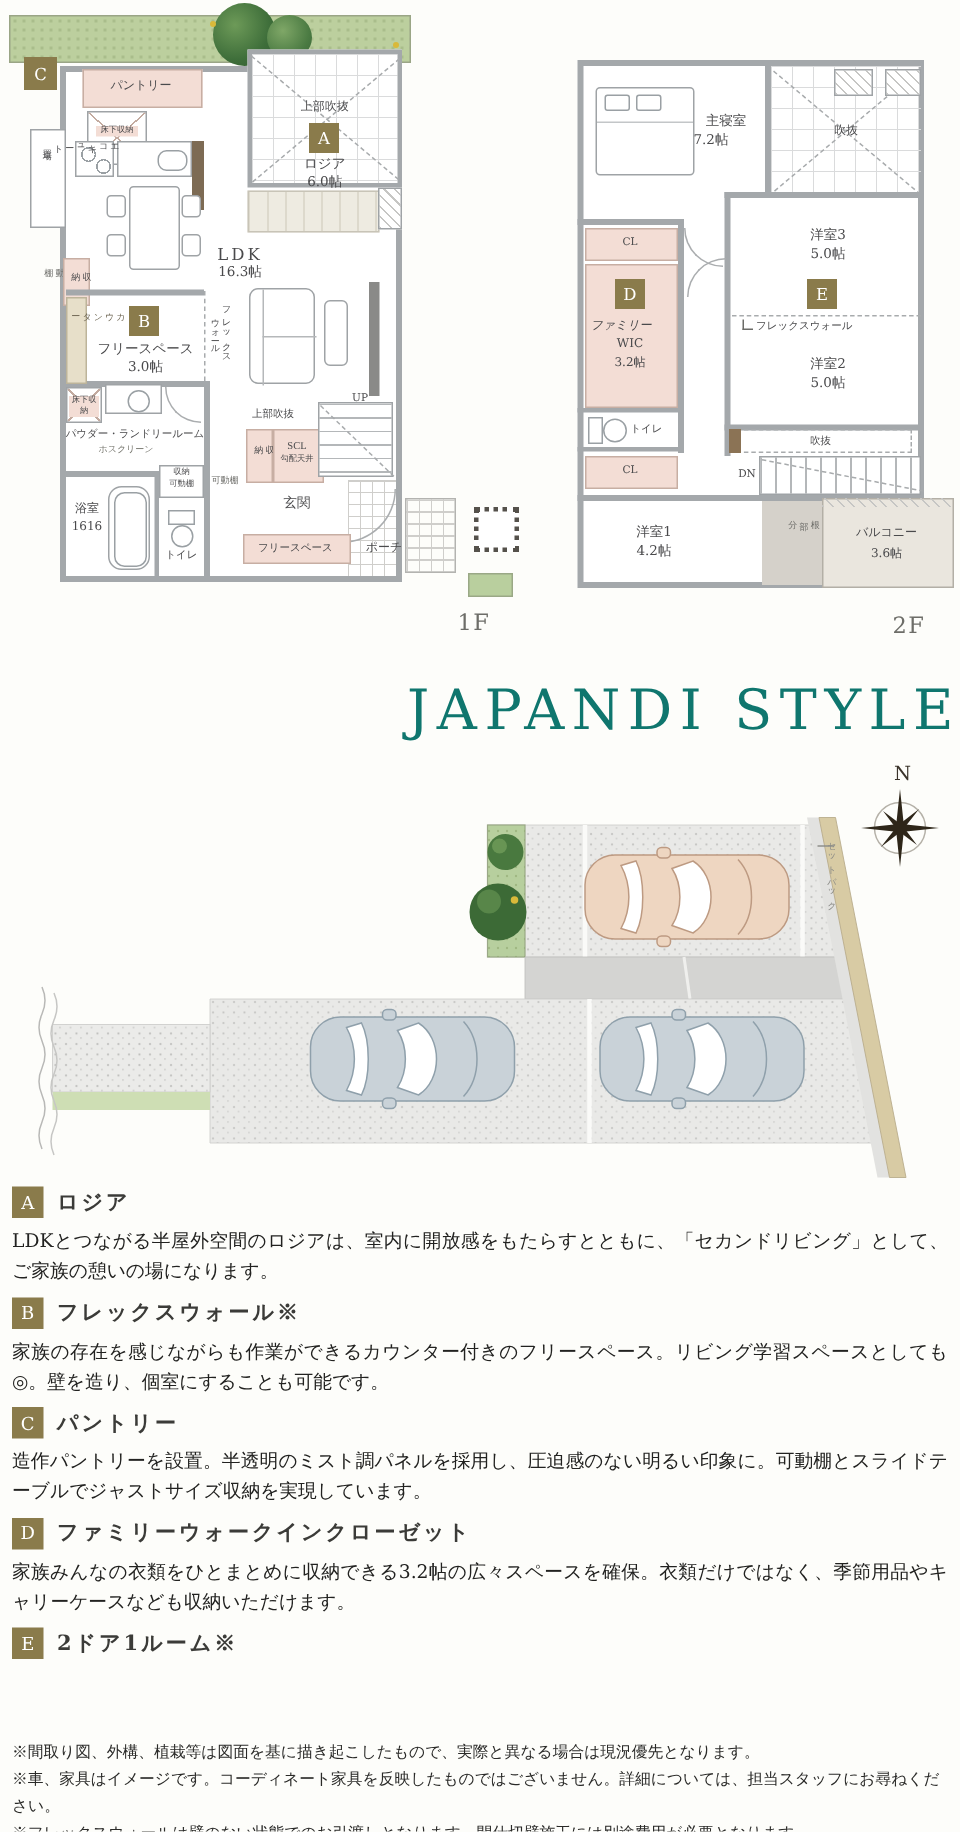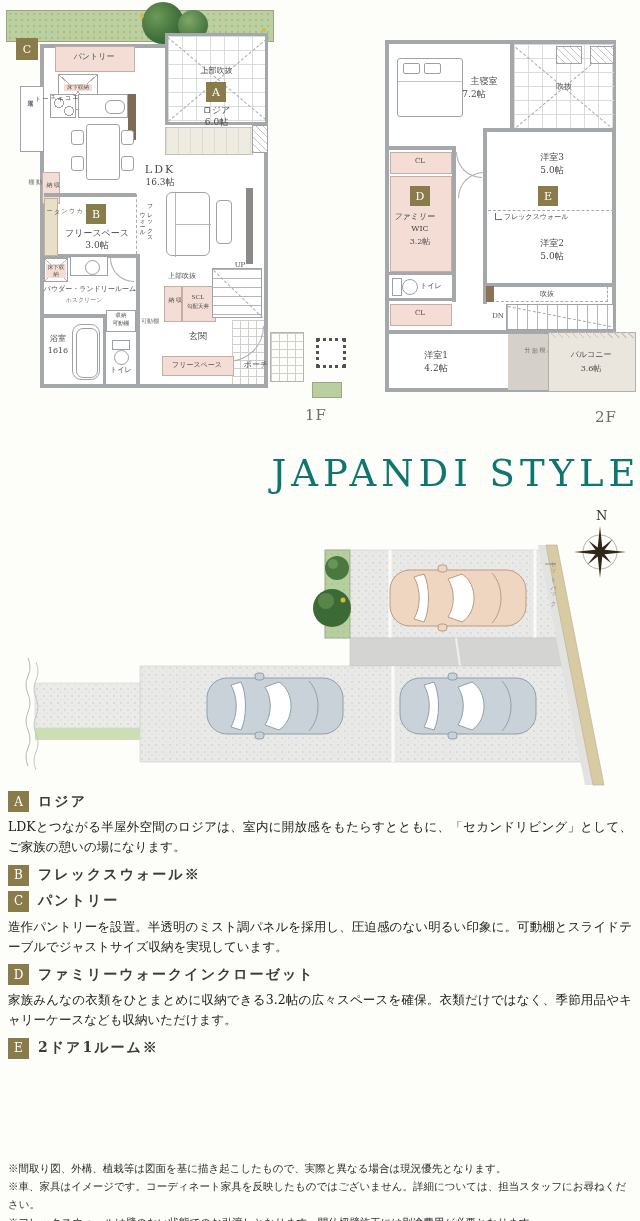--- a/index.html
+++ b/index.html
@@ -306,20 +306,21 @@
         <span class="feat-badge">A</span>
         <span class="feat-title">ロジア</span>
       </div>
       <p class="feat-body">LDKとつながる半屋外空間のロジアは、室内に開放感をもたらすとともに、「セカンドリビング」として、ご家族の憩いの場になります。</p>
     </div>
     <div>
       <div class="feat-head">
         <span class="feat-badge">B</span>
         <span class="feat-title">フレックスウォール※</span>
       </div>
+      <p class="feat-body">家族の存在を感じながらも作業ができるカウンター付きのフリースペース。リビング学習スペースとしても◎。壁を造り、個室にすることも可能です。</p>
     </div>
     <div>
       <div class="feat-head">
         <span class="feat-badge">C</span>
         <span class="feat-title">パントリー</span>
       </div>
       <p class="feat-body">造作パントリーを設置。半透明のミスト調パネルを採用し、圧迫感のない明るい印象に。可動棚とスライドテーブルでジャストサイズ収納を実現しています。</p>
     </div>
     <div>
       <div class="feat-head">

